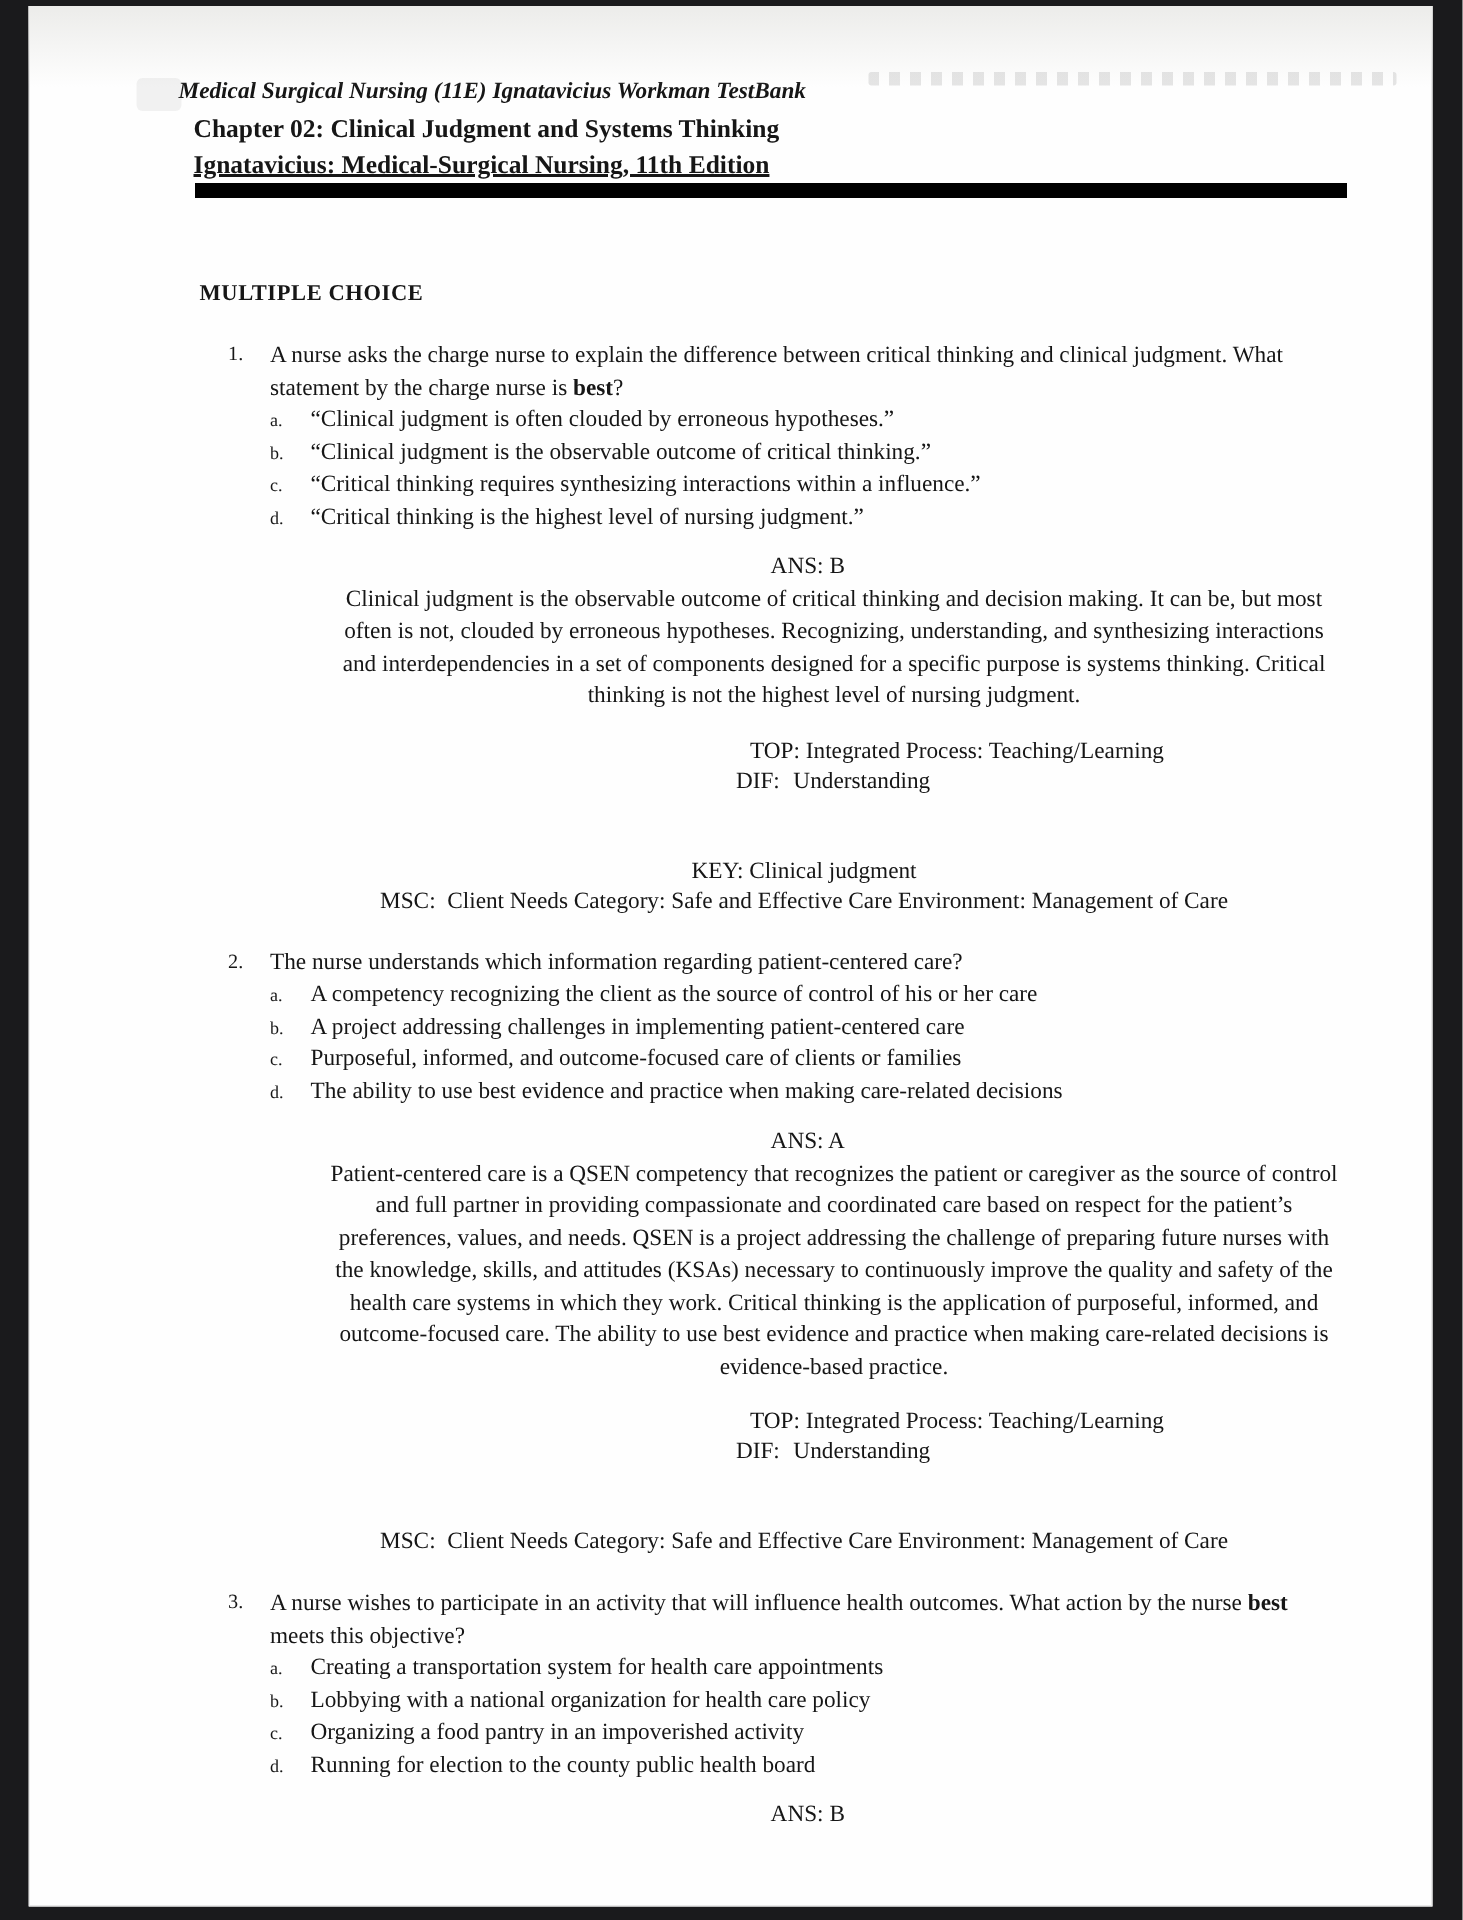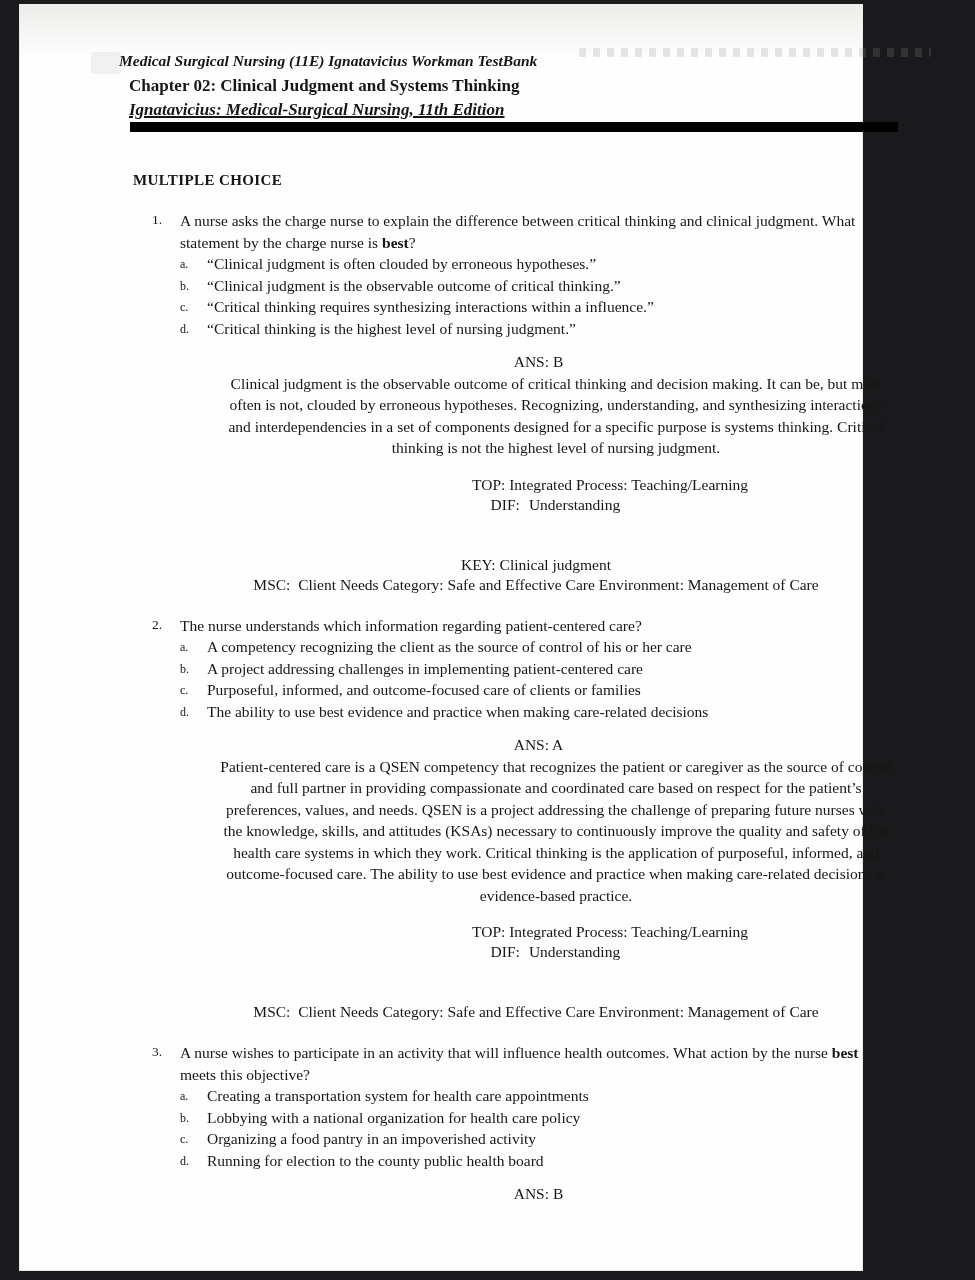--- a/index.html
+++ b/index.html
@@ -12,21 +12,21 @@
     position: relative;
     background: #1a1a1c;
     font-family: "Liberation Serif", "DejaVu Serif", serif;
     color: #161616;
     overflow: hidden;
   }
   .page {
     position: absolute;
     left: 19px;
     top: 4px;
-    width: 844px;
+    width: 936px;
     height: 1267px;
     background: #fefefe;
     box-shadow: inset 0 0 0 1px #e9e9e9;
   }
   .page::before {
     content: "";
     position: absolute;
     left: 0; top: 0; right: 0;
     height: 54px;
     background: linear-gradient(#ececea, rgba(255,255,255,0));
@@ -67,31 +67,30 @@
     font-weight: bold;
   }
   .doc-edition {
     margin: 0 0 0 110px;
     font-size: 17px;
     line-height: 23px;
     font-weight: bold;
     text-decoration: underline;
     text-decoration-thickness: 2px;
     display: inline-block;
-    font-style: italic;
   }
   .divider-bar {
     margin: 1px 0 0 111px;
     width: 768px;
     height: 10px;
     background: #000;
   }
 
   .section-heading {
-    margin: 38px 0 0 114px;
+    margin: 54px 0 0 114px;
     font-size: 15px;
     line-height: 20px;
     font-weight: bold;
     letter-spacing: 0.4px;
   }
 
   .question { margin: 20px 0 0 133px; }
   .q-row { display: flex; }
   .q-num {
     width: 28px;
@@ -119,21 +118,21 @@
     font-size: 15.5px;
     line-height: 21.5px;
     white-space: pre-wrap;
   }
   .rationale { font-size: 15.5px; line-height: 21.5px; margin-left: 40px; }
 
   .tags { margin-top: 16px; font-size: 15.5px; line-height: 20px; }
   .tag-line { position: relative; white-space: pre-wrap; }
   .dif-label { display: inline-block; }
   .dif-value { margin-left: 9px; }
-  .tag-top { position: absolute; left: 292px; top: 0; }
+  .tag-top { position: absolute; left: 320px; top: 0; }
 </style>
 </head>
 <body>
 
 <div class="page">
   <div class="scan-smudge"></div>
   <div class="scan-blob"></div>
 
   <div class="doc-source">Medical Surgical Nursing (11E) Ignatavicius Workman TestBank</div>
   <div class="doc-chapter">Chapter 02: Clinical Judgment and Systems Thinking</div>

